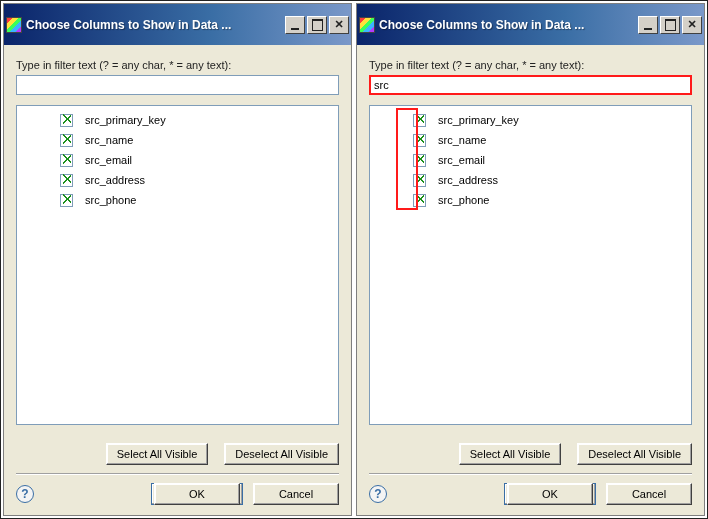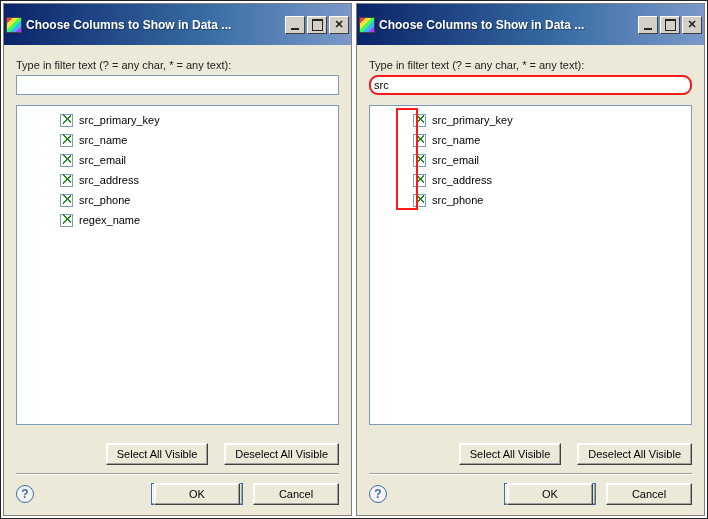--- a/index.html
+++ b/index.html
@@ -81,34 +81,33 @@
     height: 20px;
     padding: 2px 4px;
     font: 11px Tahoma, Arial, sans-serif;
     background: #fff;
     margin-bottom: 10px;
     width: 100%;
   }
   .filter-input.hl {
     outline: 2px solid #ff1a1a;
     outline-offset: -2px;
-    border-radius: 9px;
   }
   .listbox {
     flex: 1 1 auto;
     border: 1px solid #7f9db9;
     background: #fff;
     overflow: auto;
     padding: 4px 6px;
   }
   .item {
     display: flex;
     align-items: center;
     height: 20px;
-    gap: 6px;
+    gap: 12px;
     padding-left: 37px;
   }
   .chk {
     width: 13px; height: 13px;
     border: 1px solid #7f9db9;
     background: #fff;
     position: relative;
     flex: none;
   }
   .chk.checked::after {
@@ -208,24 +207,20 @@
           <div class="item-label">src_email</div>
         </div>
         <div class="item">
           <div class="chk checked"></div>
           <div class="item-label">src_address</div>
         </div>
         <div class="item">
           <div class="chk checked"></div>
           <div class="item-label">src_phone</div>
         </div>
-        <div class="item">
-          <div class="chk checked"></div>
-          <div class="item-label">regex_name</div>
-        </div>
       </div>
     </div>
     <div class="selrow">
       <div class="btn">Select All Visible</div>
       <div class="btn">Deselect All Visible</div>
     </div>
     <div class="sep"></div>
     <div class="bottomrow">
       <div class="helpicon">?</div>
       <div class="spacer"></div>

